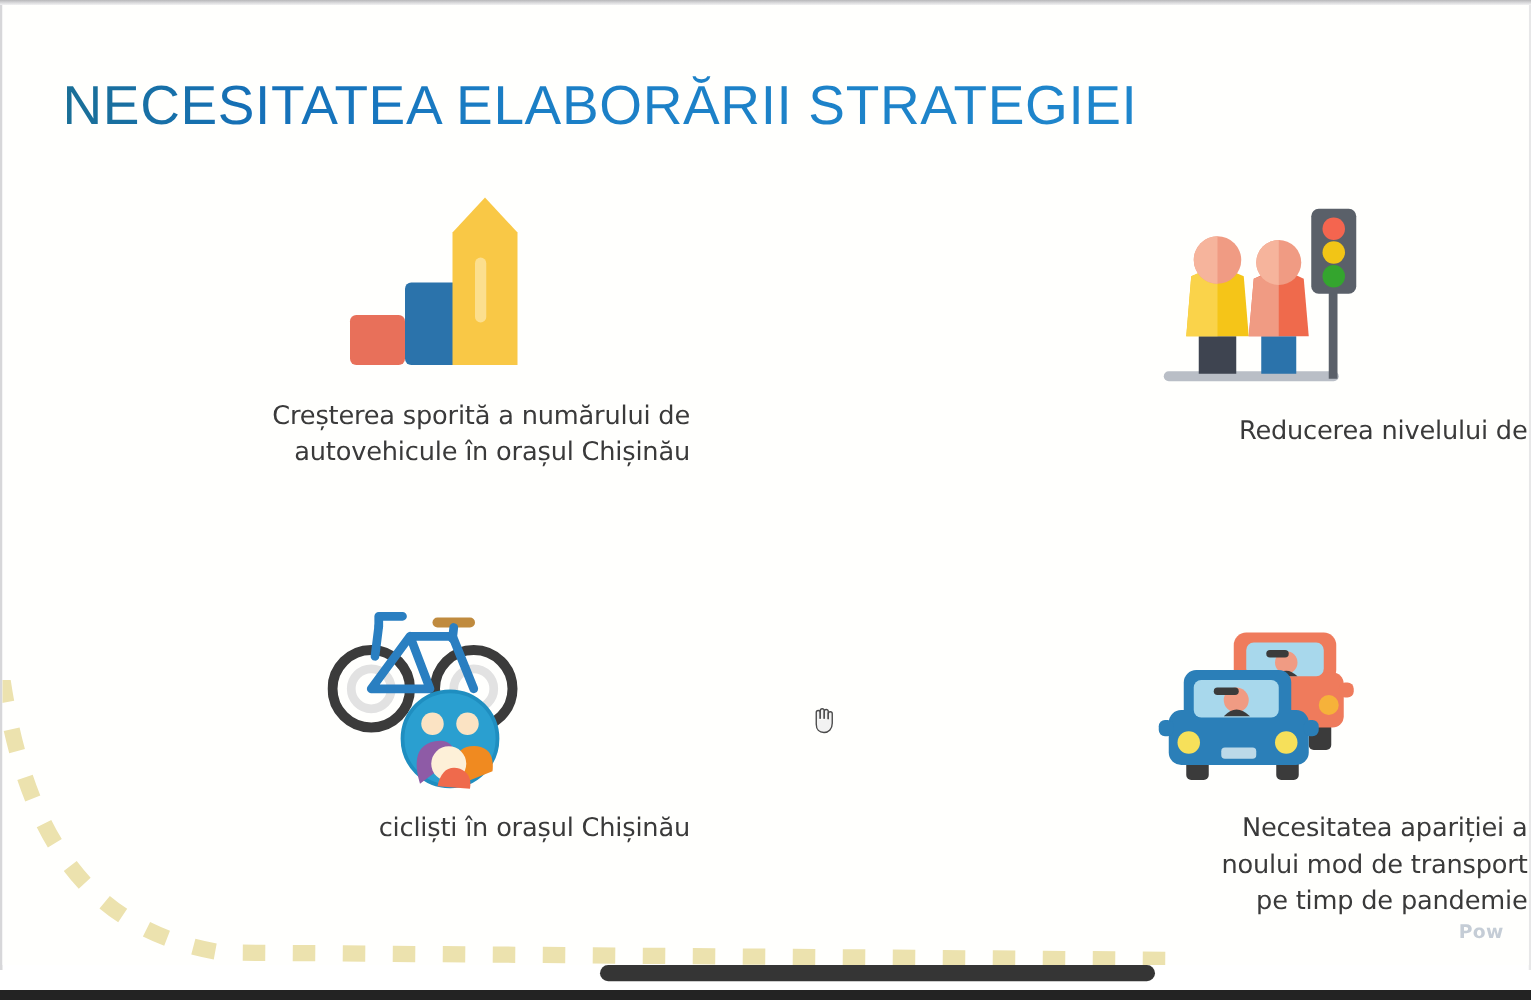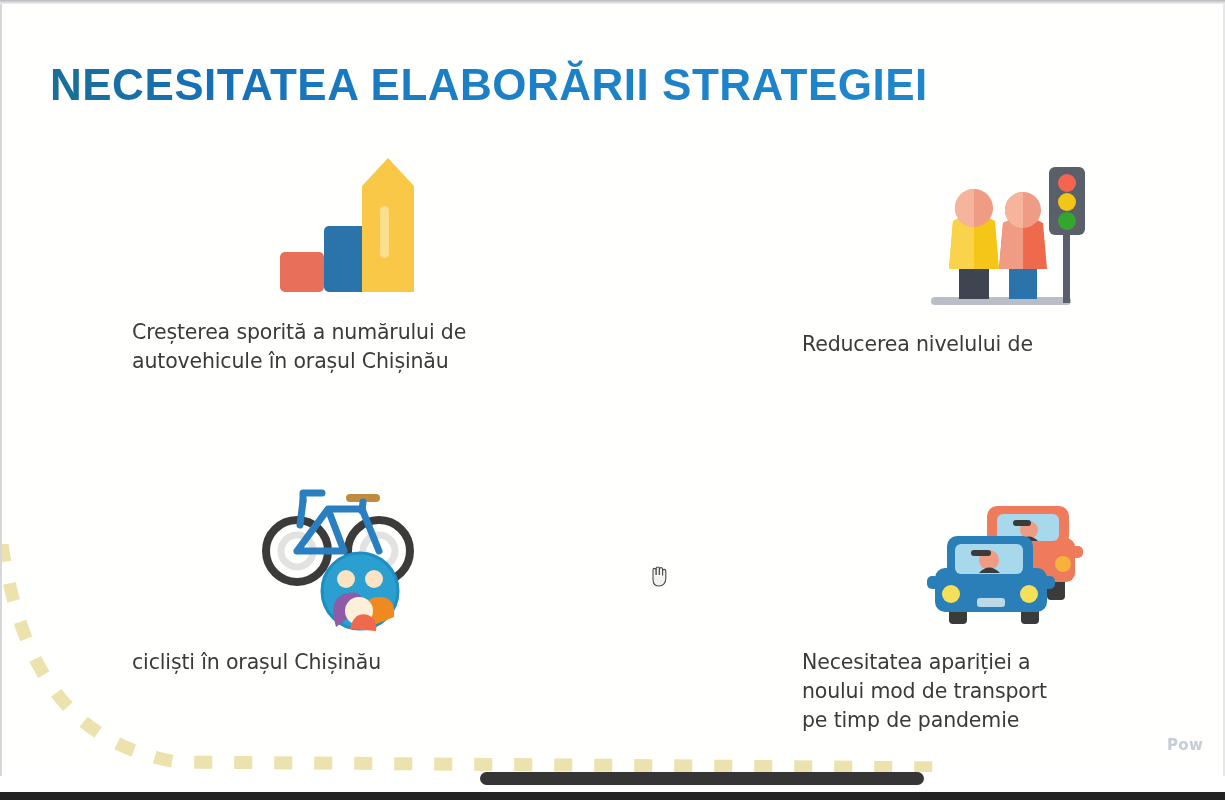--- a/index.html
+++ b/index.html
@@ -61,21 +61,21 @@
     height: 250px;
     pointer-events: none;
   }
 
   
   .title {
     position: absolute;
     left: 48px;
     top: 56px;
     font-family: "Liberation Sans", sans-serif;
-    font-weight: bold;
+    font-weight: normal;
     font-size: 44px;
     letter-spacing: 0.5px;
     white-space: nowrap;
     background: linear-gradient(to right, #1a6f96 0%, #1570b8 18%, #1b7fc6 45%, #1f86cc 100%);
     -webkit-background-clip: text;
     background-clip: text;
     color: transparent;
     -webkit-text-fill-color: transparent;
   }
 
@@ -83,21 +83,21 @@
   .grid {
     position: absolute;
     left: 0;
     top: 130px;
     width: 1221px;
     height: 600px;
   }
   .cell {
     position: absolute;
     width: 420px;
-    text-align: left;
+    text-align: right;
   }
   .cell-tl { left: 130px;  top: 0px; }
   .cell-tr { left: 800px;  top: 12px; }
   .cell-bl { left: 130px;  top: 330px; }
   .cell-br { left: 800px;  top: 330px; }
 
   .icon-wrap {
     height: 170px;
     display: flex;
     align-items: flex-end;

